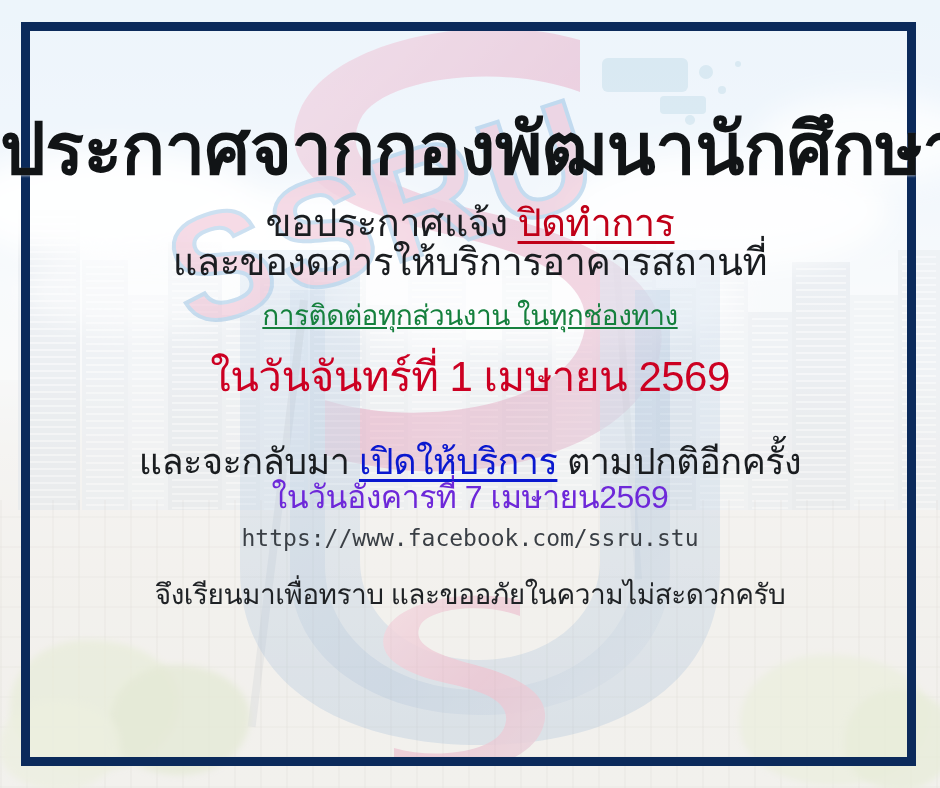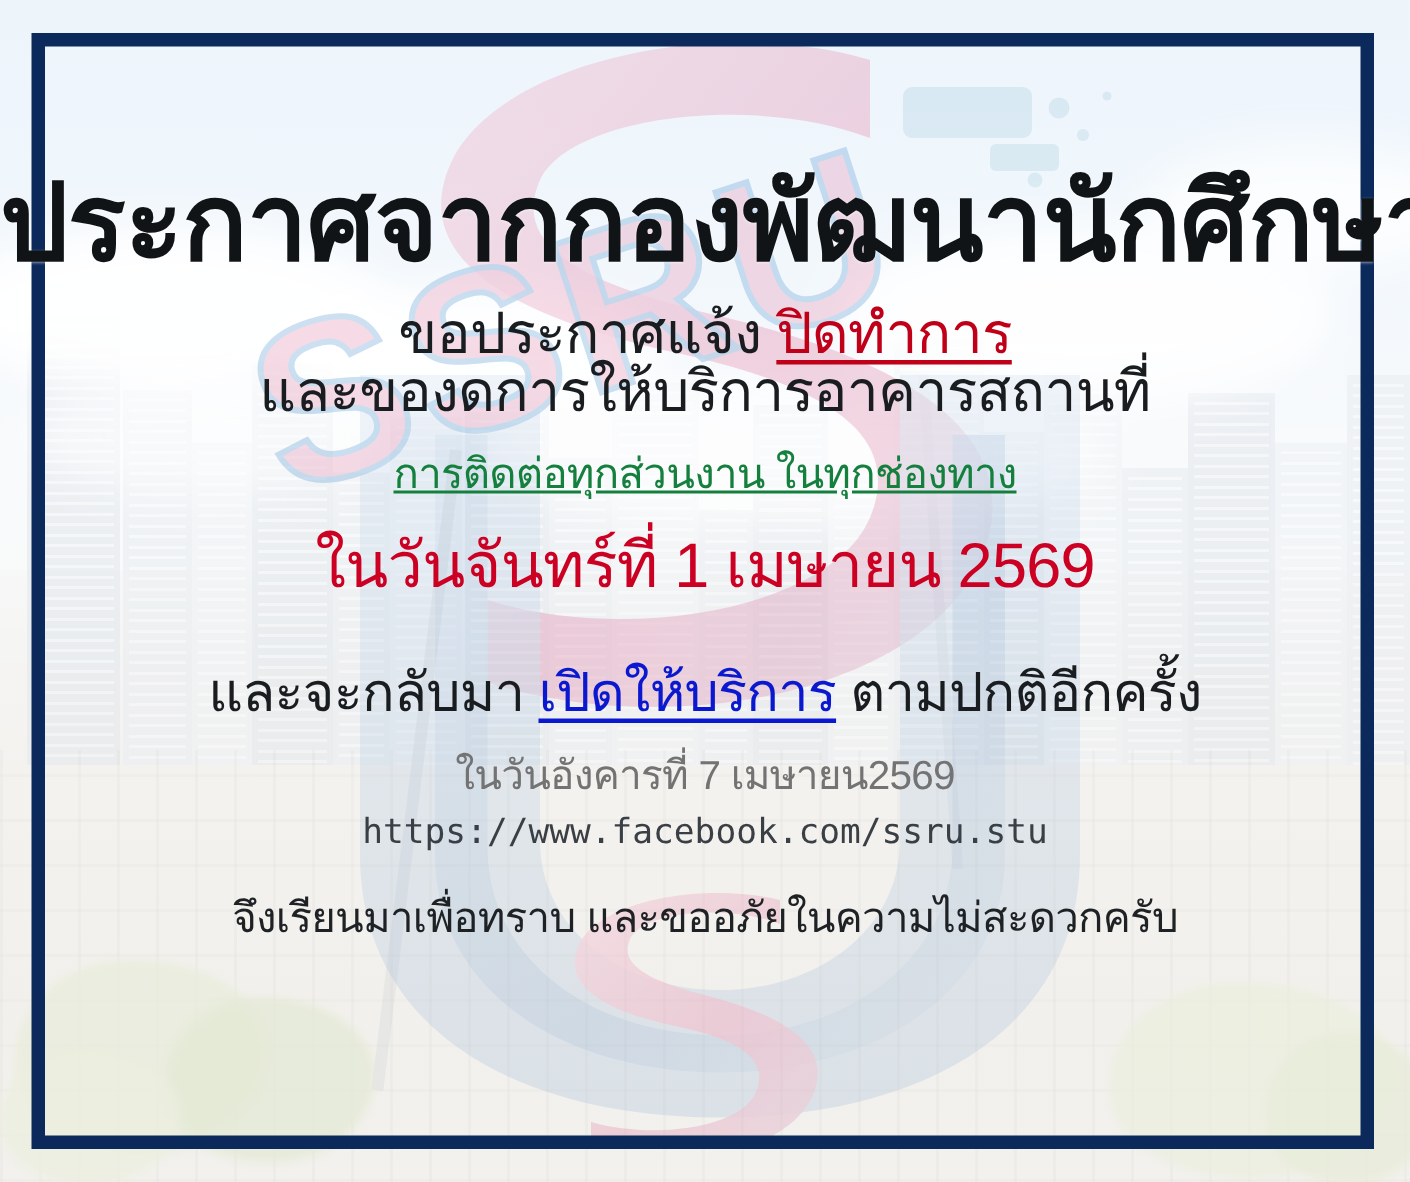--- a/index.html
+++ b/index.html
@@ -224,23 +224,22 @@
     font-size: 36px;
     color: #1a1d20;
   }
   .l-sub4 .hi-blue {
     color: #0a18cf;
     text-decoration: underline;
     text-underline-offset: 5px;
     text-decoration-thickness: 3px;
   }
   .l-date-open {
-    margin-top: 22px;
-    font-size: 27px;
-    color: #737373;
+    font-size: 32px;
+    color: #6d28d9;
   }
   .l-closing {
     margin-top: 30px;
     font-size: 28px;
     color: #1f2225;
   }
   .l-url {
     margin-top: 12px;
     font-size: 23px;
     color: #3a3f45;

